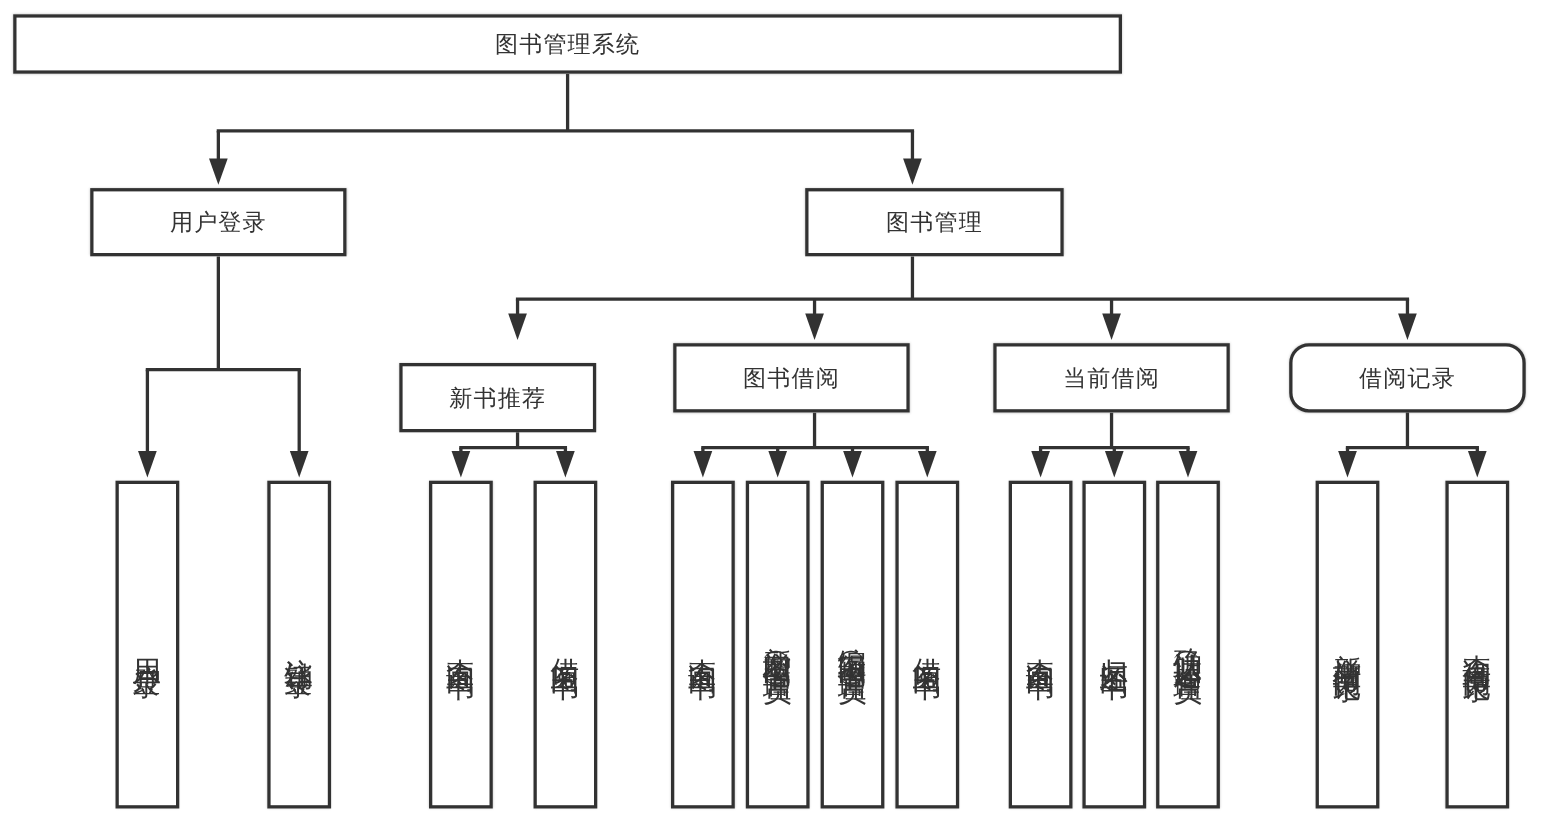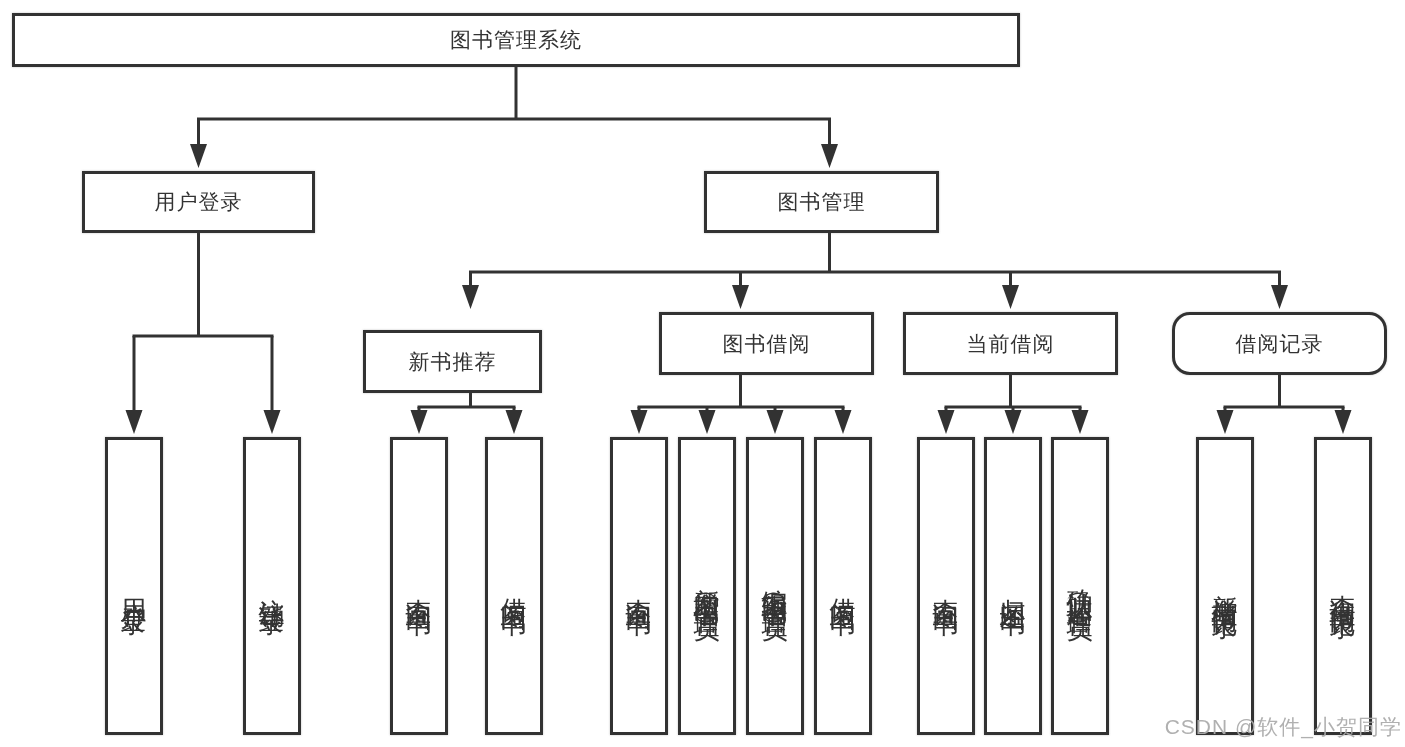--- a/index.html
+++ b/index.html
@@ -108,27 +108,27 @@
       <line x1="1343" y1="407" x2="1343" y2="412" stroke="#323232" stroke-width="3"></line>
       <polygon points="1334.5,410 1351.5,410 1343,434" fill="#323232"></polygon>
     </svg>
   <div id="nodes">
       <div class="node h" style="left: 12px; top: 13px; width: 1008px; height: 54px;">
         <span>图书管理系统</span>
       </div>
       <div class="node h" style="left: 82px; top: 171px; width: 233px; height: 62px;">
         <span>用户登录</span>
       </div>
-      <div class="node h" style="left: 704px; top: 171px; width: 235px; height: 62px;">
+      <div class="node h" style="left: 732px; top: 171px; width: 235px; height: 62px;">
         <span>图书管理</span>
       </div>
       <div class="node h" style="left: 363px; top: 330px; width: 179px; height: 63px;">
         <span>新书推荐</span>
       </div>
-      <div class="node h" style="left: 659px; top: 312px; width: 215px; height: 63px;">
+      <div class="node h" style="left: 612px; top: 312px; width: 215px; height: 63px;">
         <span>图书借阅</span>
       </div>
       <div class="node h" style="left: 903px; top: 312px; width: 215px; height: 63px; justify-content: center;">
         <span>当前借阅</span>
       </div>
       <div class="node h" style="left: 1172px; top: 312px; width: 215px; height: 63px; border-radius: 18px;">
         <span>借阅记录</span>
       </div>
       <div class="node v" style="left: 105px; top: 437px; width: 58px; height: 298px;">
         <span>用户登录</span>
@@ -163,14 +163,13 @@
       <div class="node v" style="left: 1051px; top: 437px; width: 58px; height: 298px;">
         <span>确认归还（管理员）</span>
       </div>
       <div class="node v" style="left: 1196px; top: 437px; width: 58px; height: 298px;">
         <span>新增借阅记录</span>
       </div>
       <div class="node v" style="left: 1314px; top: 437px; width: 58px; height: 298px;">
         <span>查询借阅记录</span>
       </div>
     </div>
-  <div class="watermark">CSDN @软件_小贺同学</div>
 </div>
 
 </body></html>

